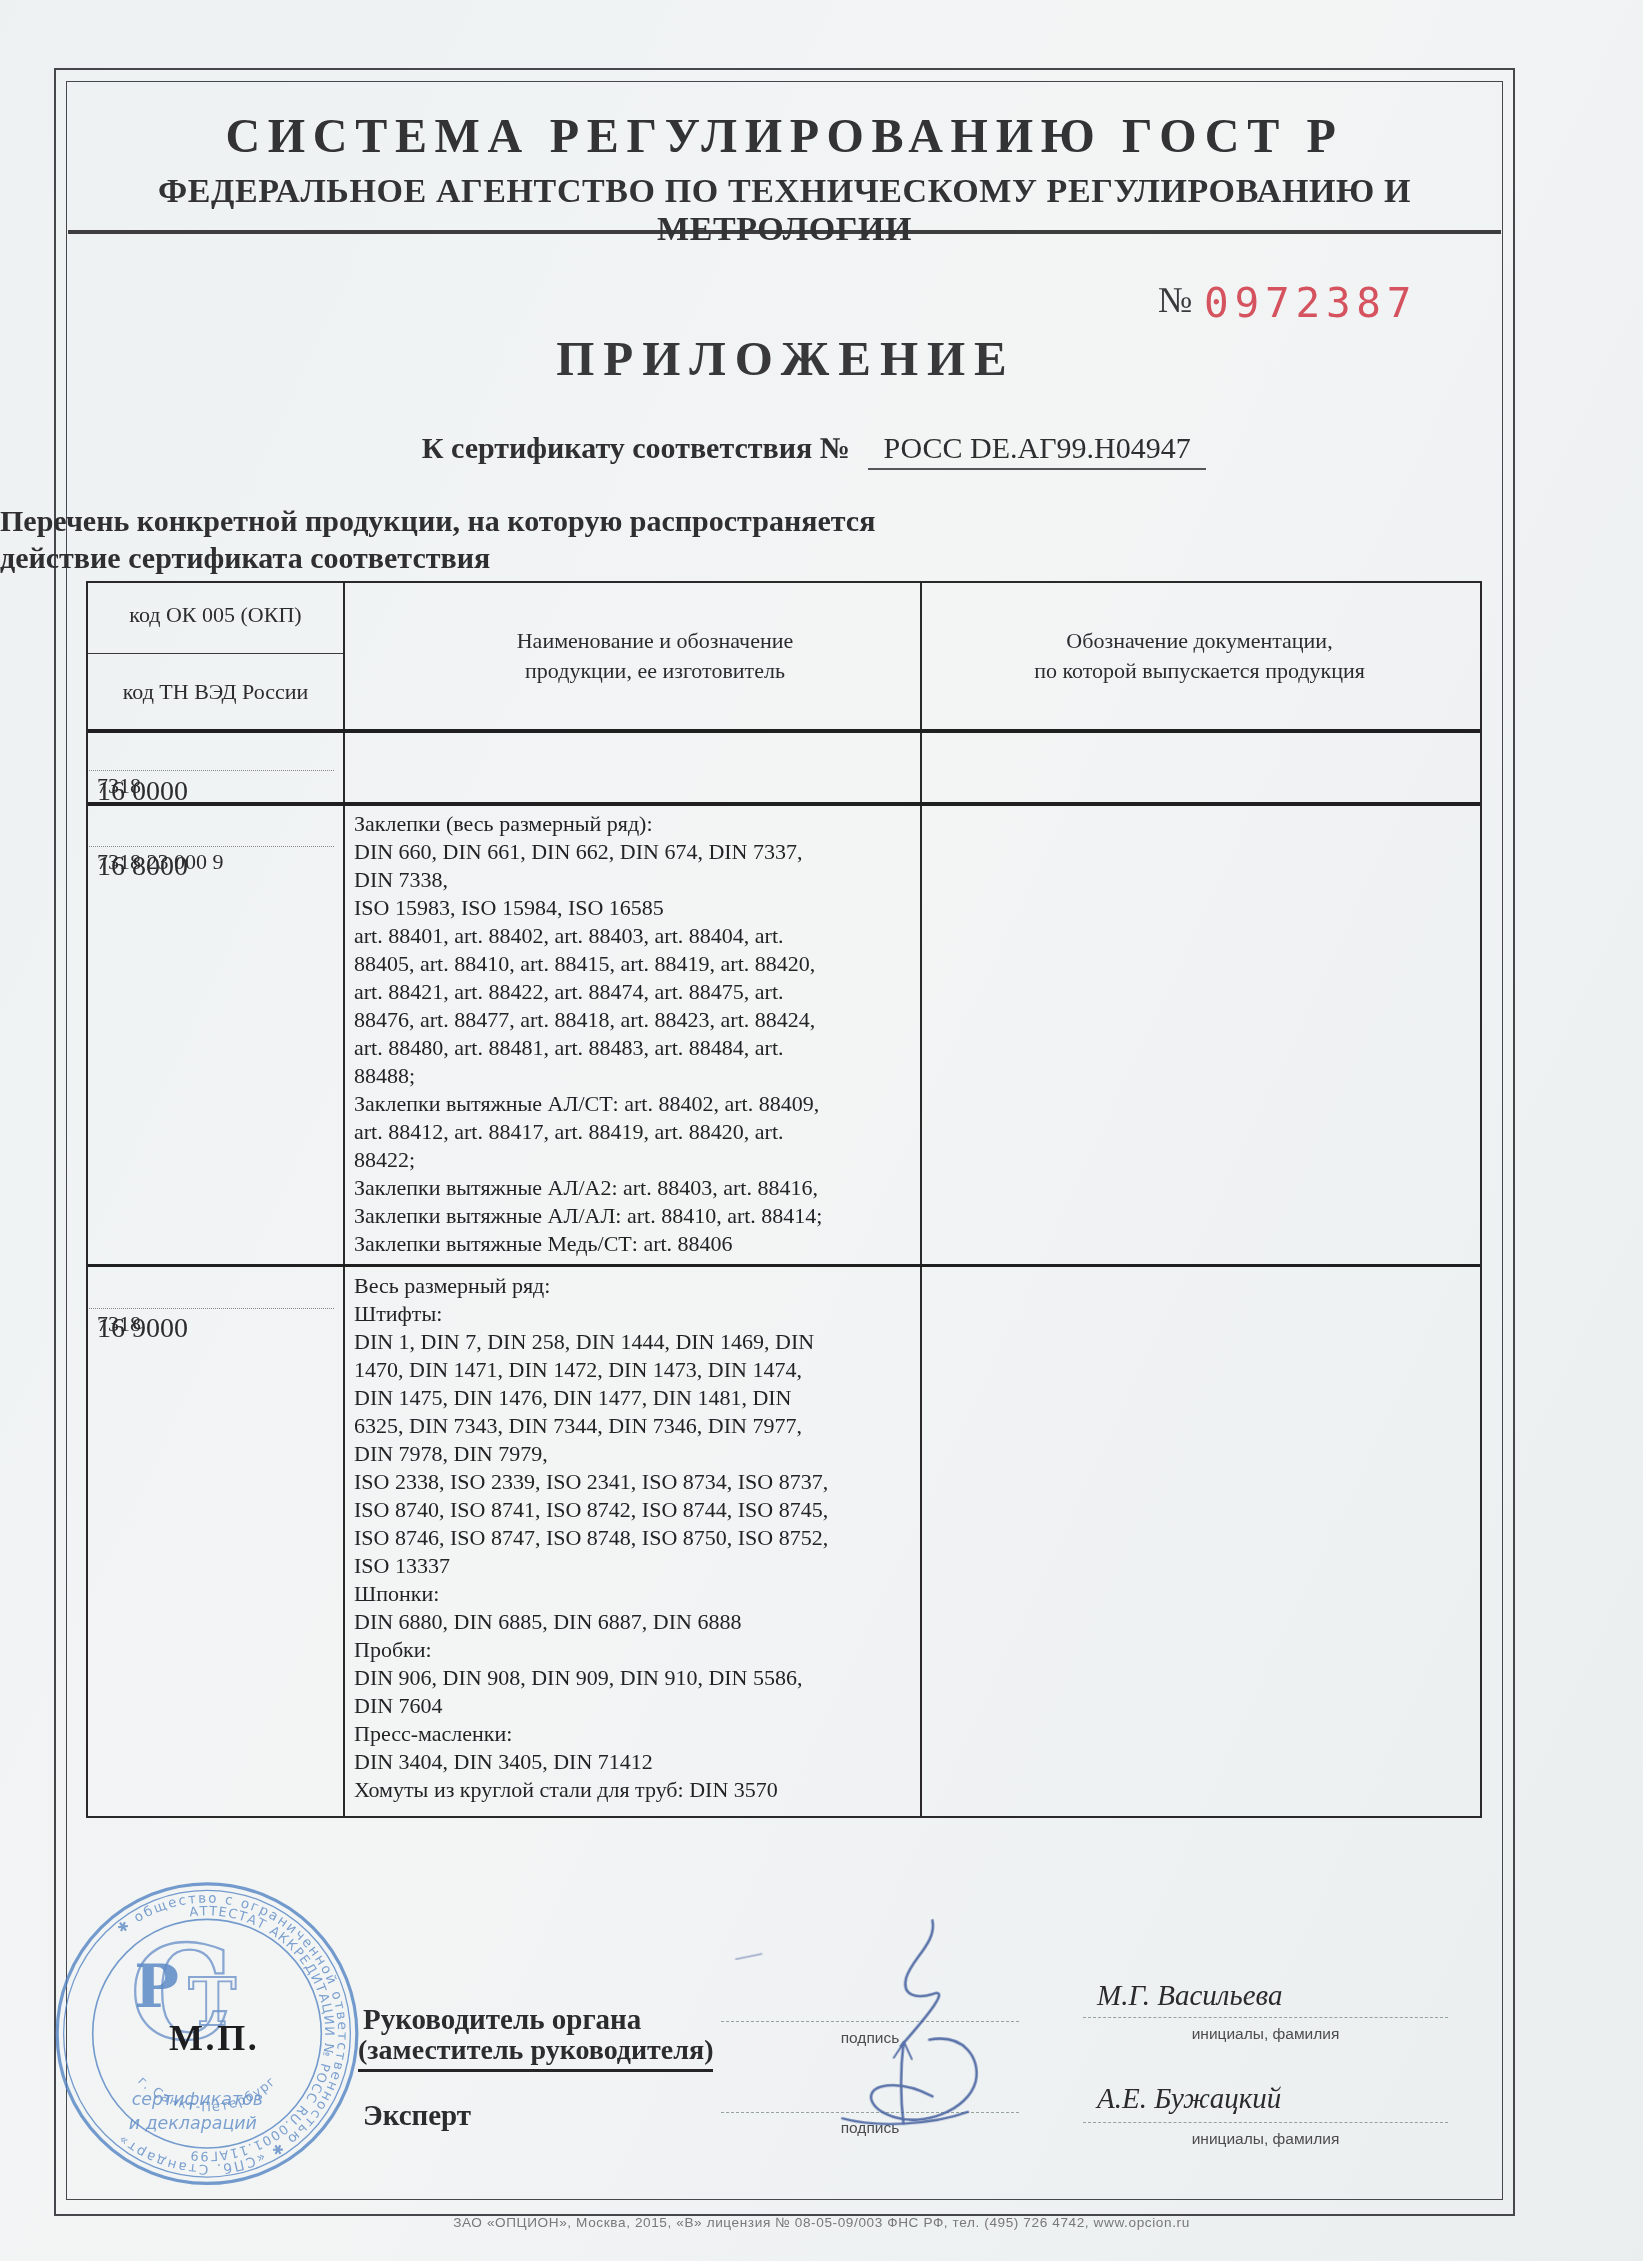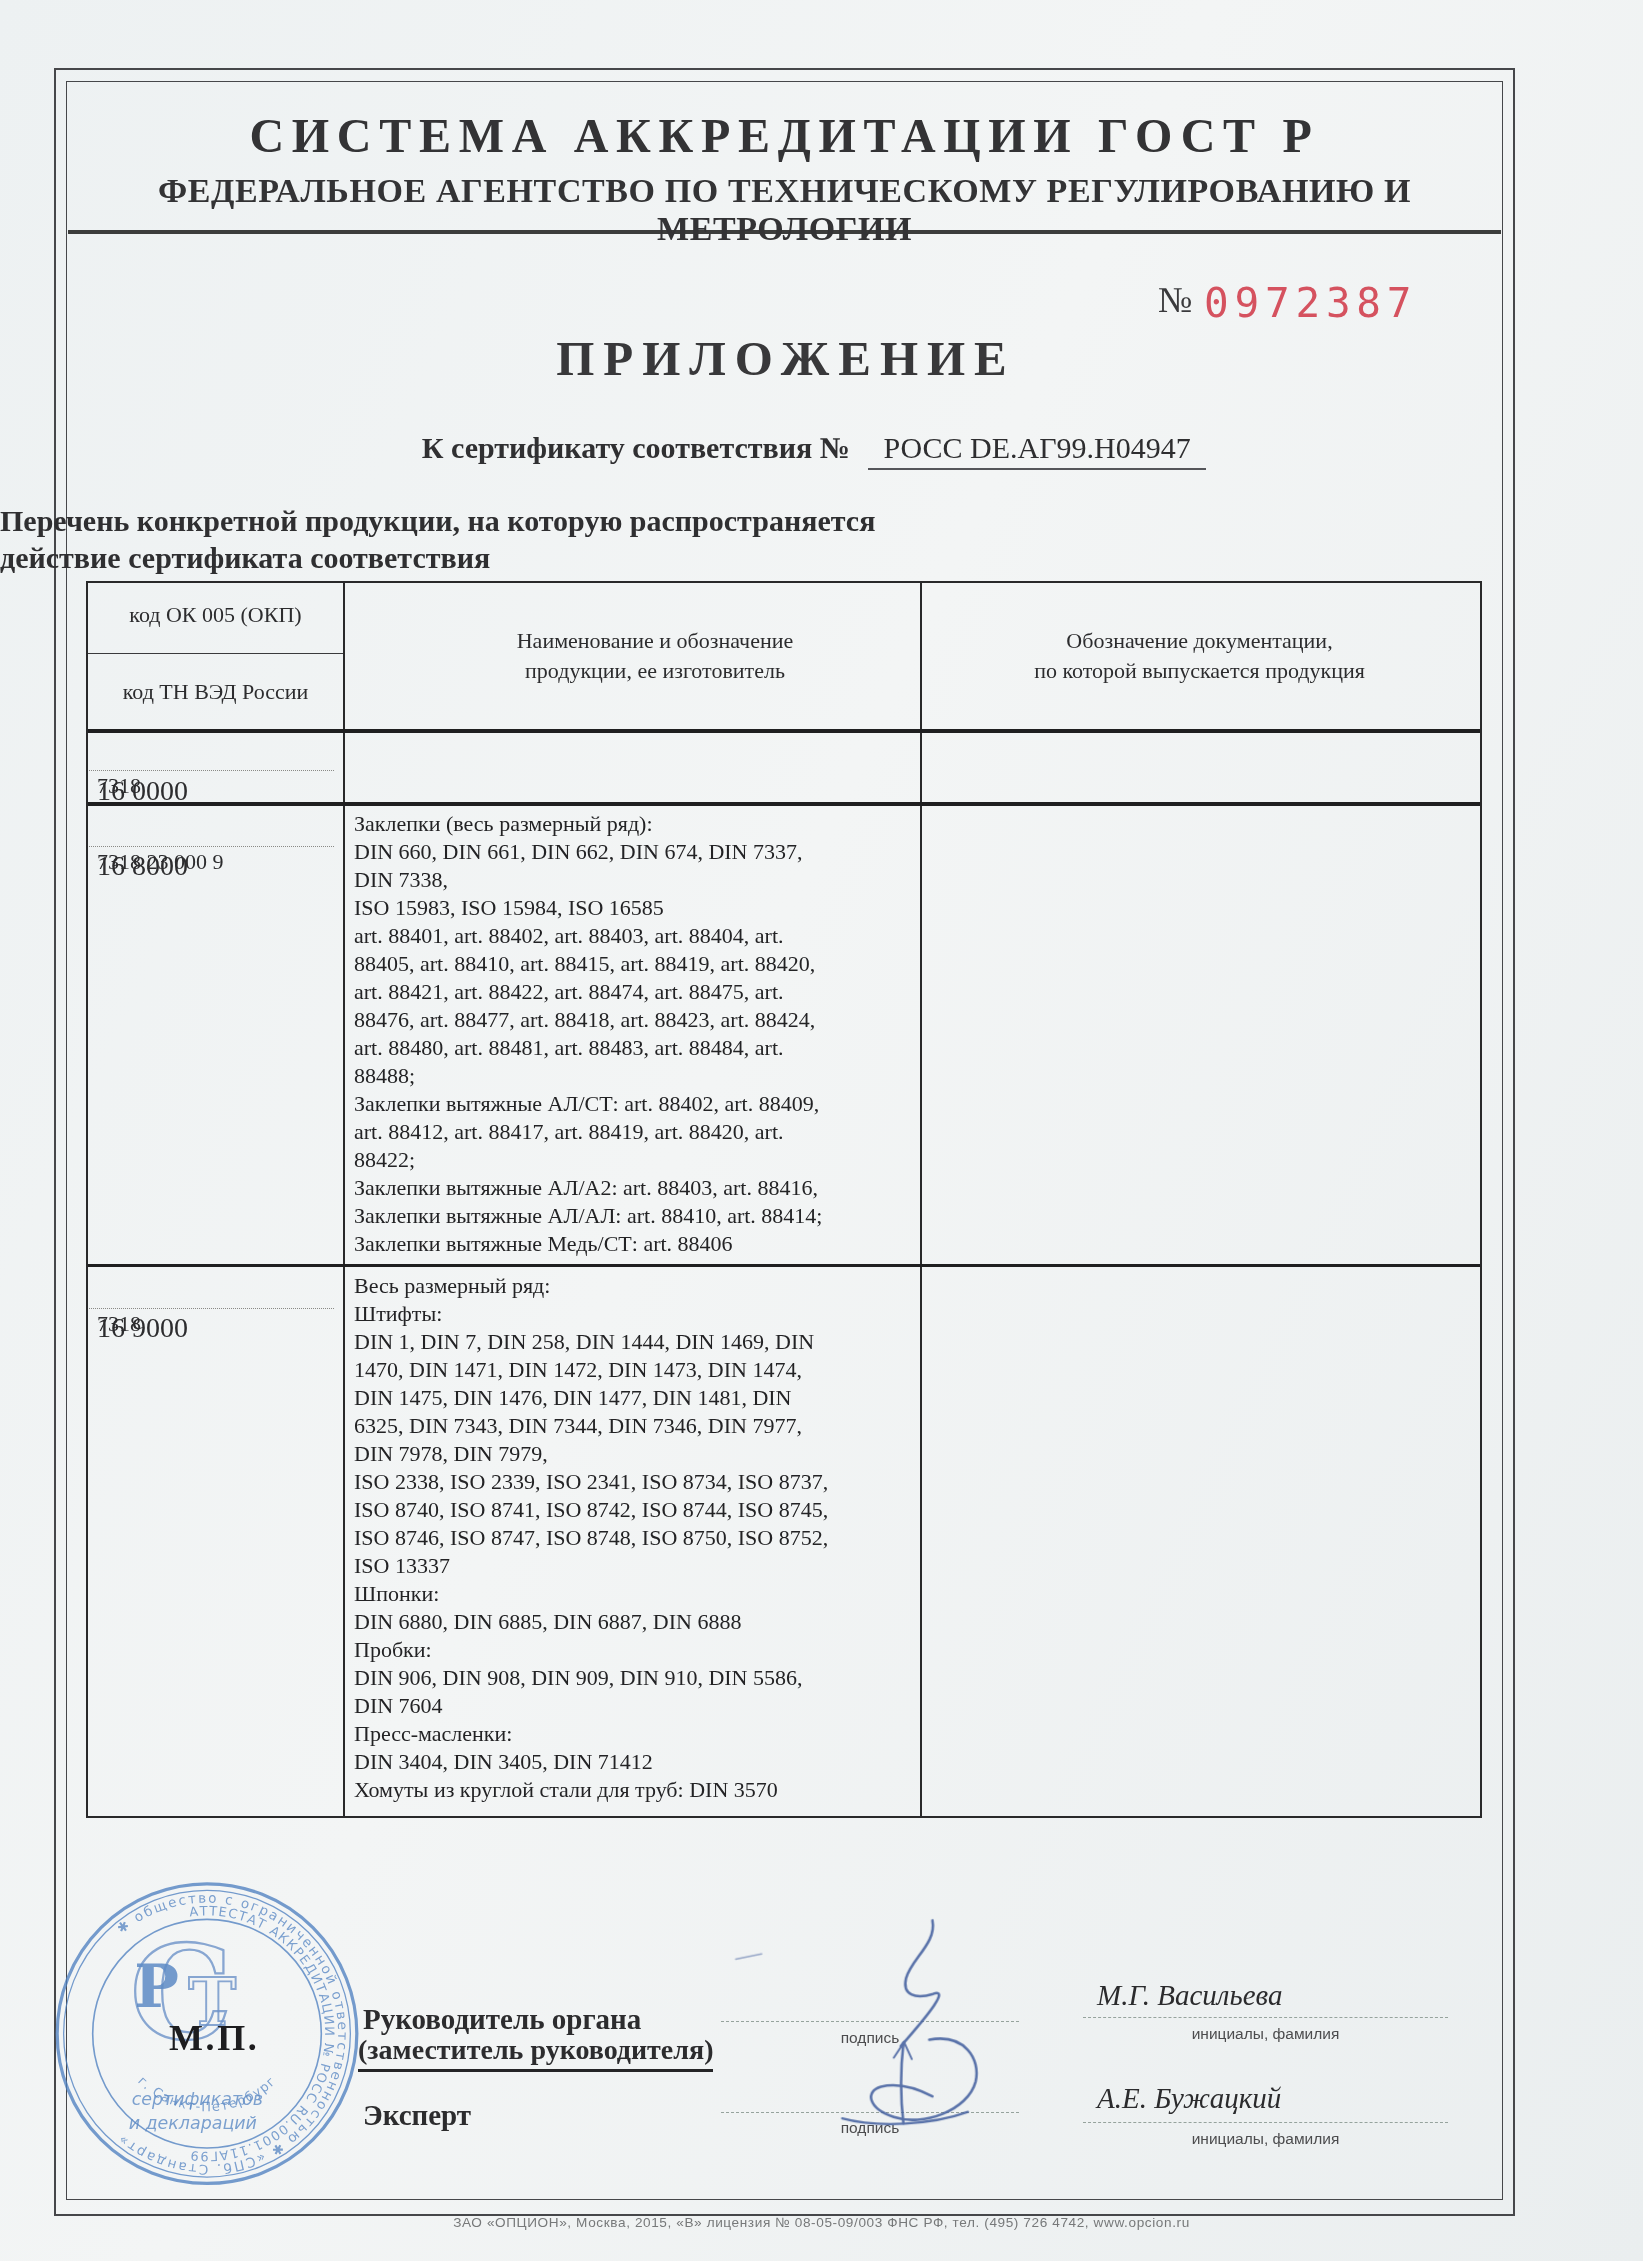--- a/index.html
+++ b/index.html
@@ -88,21 +88,21 @@
 </style>
 </head>
 <body>
 
 <div class="page">
 
   <div class="frame-outer"></div>
   <div class="frame-inner"></div>
 
   <div class="header-band">
-    <div class="h-title">СИСТЕМА АККРЕДИТАЦИИ ГОСТ Р</div>
+    <div class="h-title">СИСТЕМА РЕГУЛИРОВАНИЮ ГОСТ Р</div>
     <div class="h-sub">ФЕДЕРАЛЬНОЕ АГЕНТСТВО ПО ТЕХНИЧЕСКОМУ РЕГУЛИРОВАНИЮ И МЕТРОЛОГИИ</div>
   </div>
 
   <div class="serial">
     <span class="serial-no">№</span>
     <span class="serial-num">0972387</span>
   </div>
 
   <div class="doc-title">ПРИЛОЖЕНИЕ</div>
 

